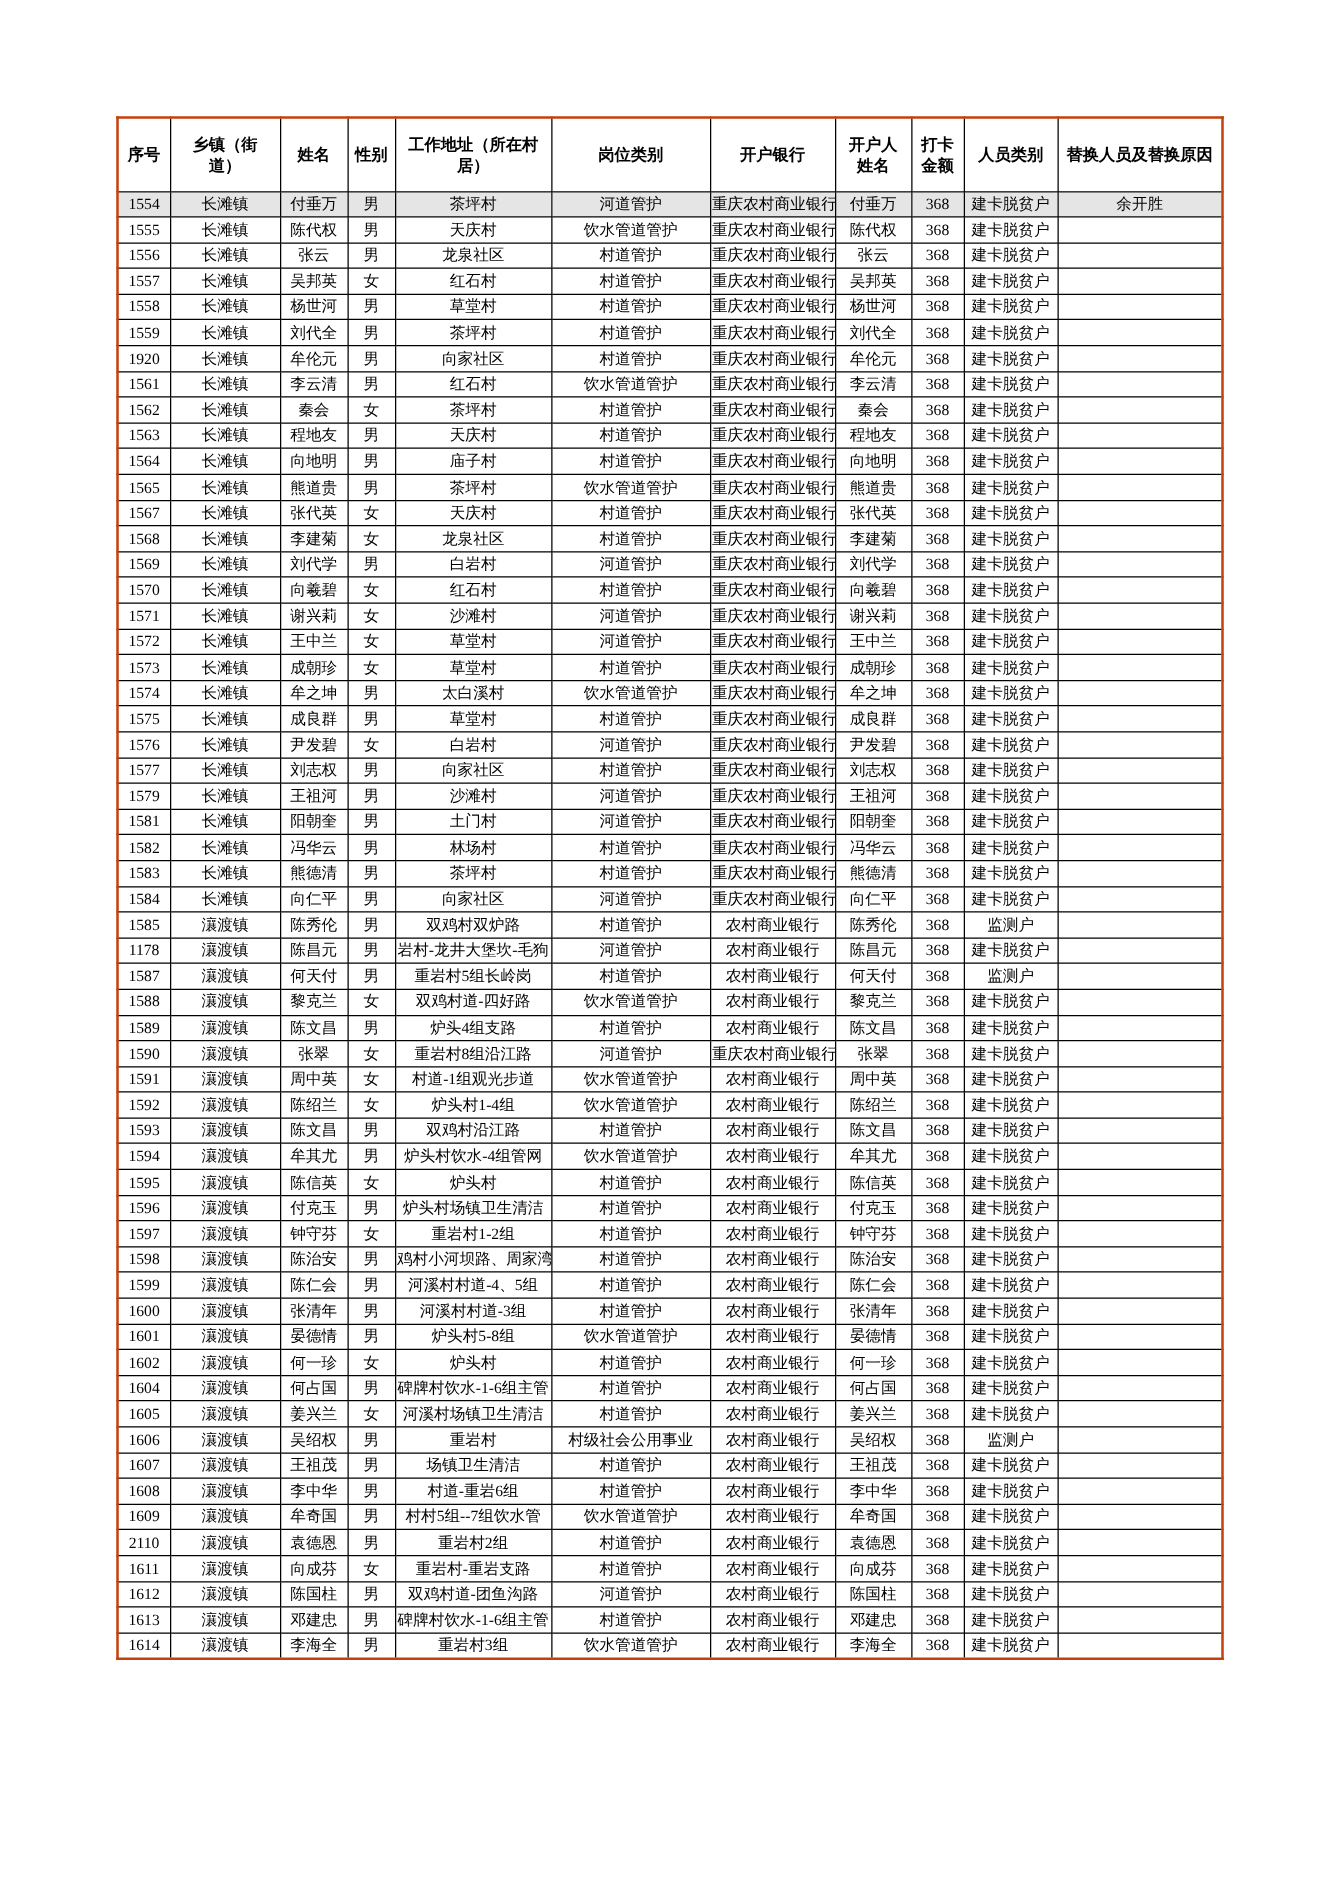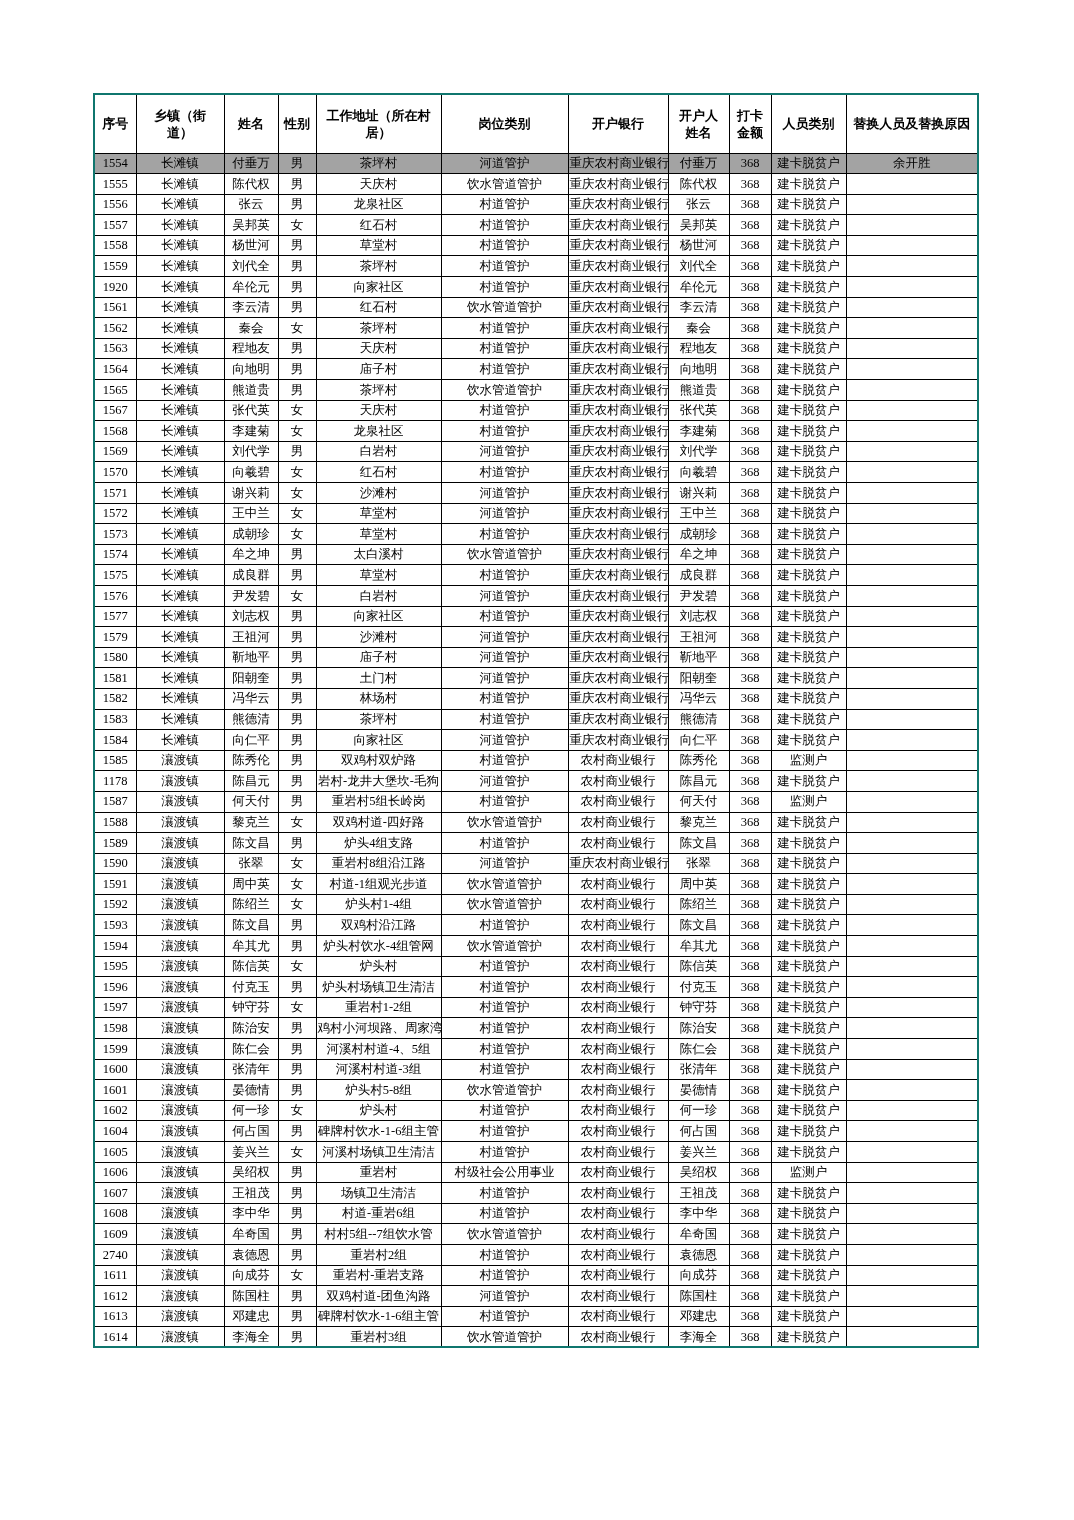--- a/index.html
+++ b/index.html
@@ -14,21 +14,21 @@
     font-family: "Liberation Serif", "DejaVu Serif", serif;
     color: #000000;
   }
   .sheet-table {
     position: absolute;
     left: 93px;
     top: 93px;
     width: 884px;
     border-collapse: collapse;
     table-layout: fixed;
-    border: 2px solid #0f766e;
+    border: 2px solid #c2410c;
   }
   .sheet-table th, .sheet-table td {
     border: 1px solid #000000;
     padding: 0 1px;
     text-align: center;
     vertical-align: middle;
     overflow: hidden;
   }
   .sheet-table thead tr { height: 59px; }
   .sheet-table th {
@@ -36,21 +36,21 @@
     font-weight: bold;
     white-space: pre-line;
     line-height: 17px;
   }
   .sheet-table tbody tr { height: 20.6px; }
   .sheet-table td {
     font-size: 12.5px;
     white-space: nowrap;
     line-height: 1;
   }
-  .sheet-table tr.hl td { background: #a3a3a3; }
+  .sheet-table tr.hl td { background: #e5e5e5; }
 </style>
 </head>
 <body>
 
 <table class="sheet-table">
   <colgroup>
     <col style="width:42px">
     <col style="width:88px">
     <col style="width:54px">
     <col style="width:38px">
@@ -388,33 +388,20 @@
         <td>男</td>
         <td>沙滩村</td>
         <td>河道管护</td>
         <td>重庆农村商业银行</td>
         <td>王祖河</td>
         <td>368</td>
         <td>建卡脱贫户</td>
         <td></td>
       </tr>
       <tr>
-        <td>1580</td>
-        <td>长滩镇</td>
-        <td>靳地平</td>
-        <td>男</td>
-        <td>庙子村</td>
-        <td>河道管护</td>
-        <td>重庆农村商业银行</td>
-        <td>靳地平</td>
-        <td>368</td>
-        <td>建卡脱贫户</td>
-        <td></td>
-      </tr>
-      <tr>
         <td>1581</td>
         <td>长滩镇</td>
         <td>阳朝奎</td>
         <td>男</td>
         <td>土门村</td>
         <td>河道管护</td>
         <td>重庆农村商业银行</td>
         <td>阳朝奎</td>
         <td>368</td>
         <td>建卡脱贫户</td>
@@ -765,21 +752,21 @@
         <td>男</td>
         <td>村村5组--7组饮水管</td>
         <td>饮水管道管护</td>
         <td>农村商业银行</td>
         <td>牟奇国</td>
         <td>368</td>
         <td>建卡脱贫户</td>
         <td></td>
       </tr>
       <tr>
-        <td>2740</td>
+        <td>2110</td>
         <td>瀼渡镇</td>
         <td>袁德恩</td>
         <td>男</td>
         <td>重岩村2组</td>
         <td>村道管护</td>
         <td>农村商业银行</td>
         <td>袁德恩</td>
         <td>368</td>
         <td>建卡脱贫户</td>
         <td></td>

